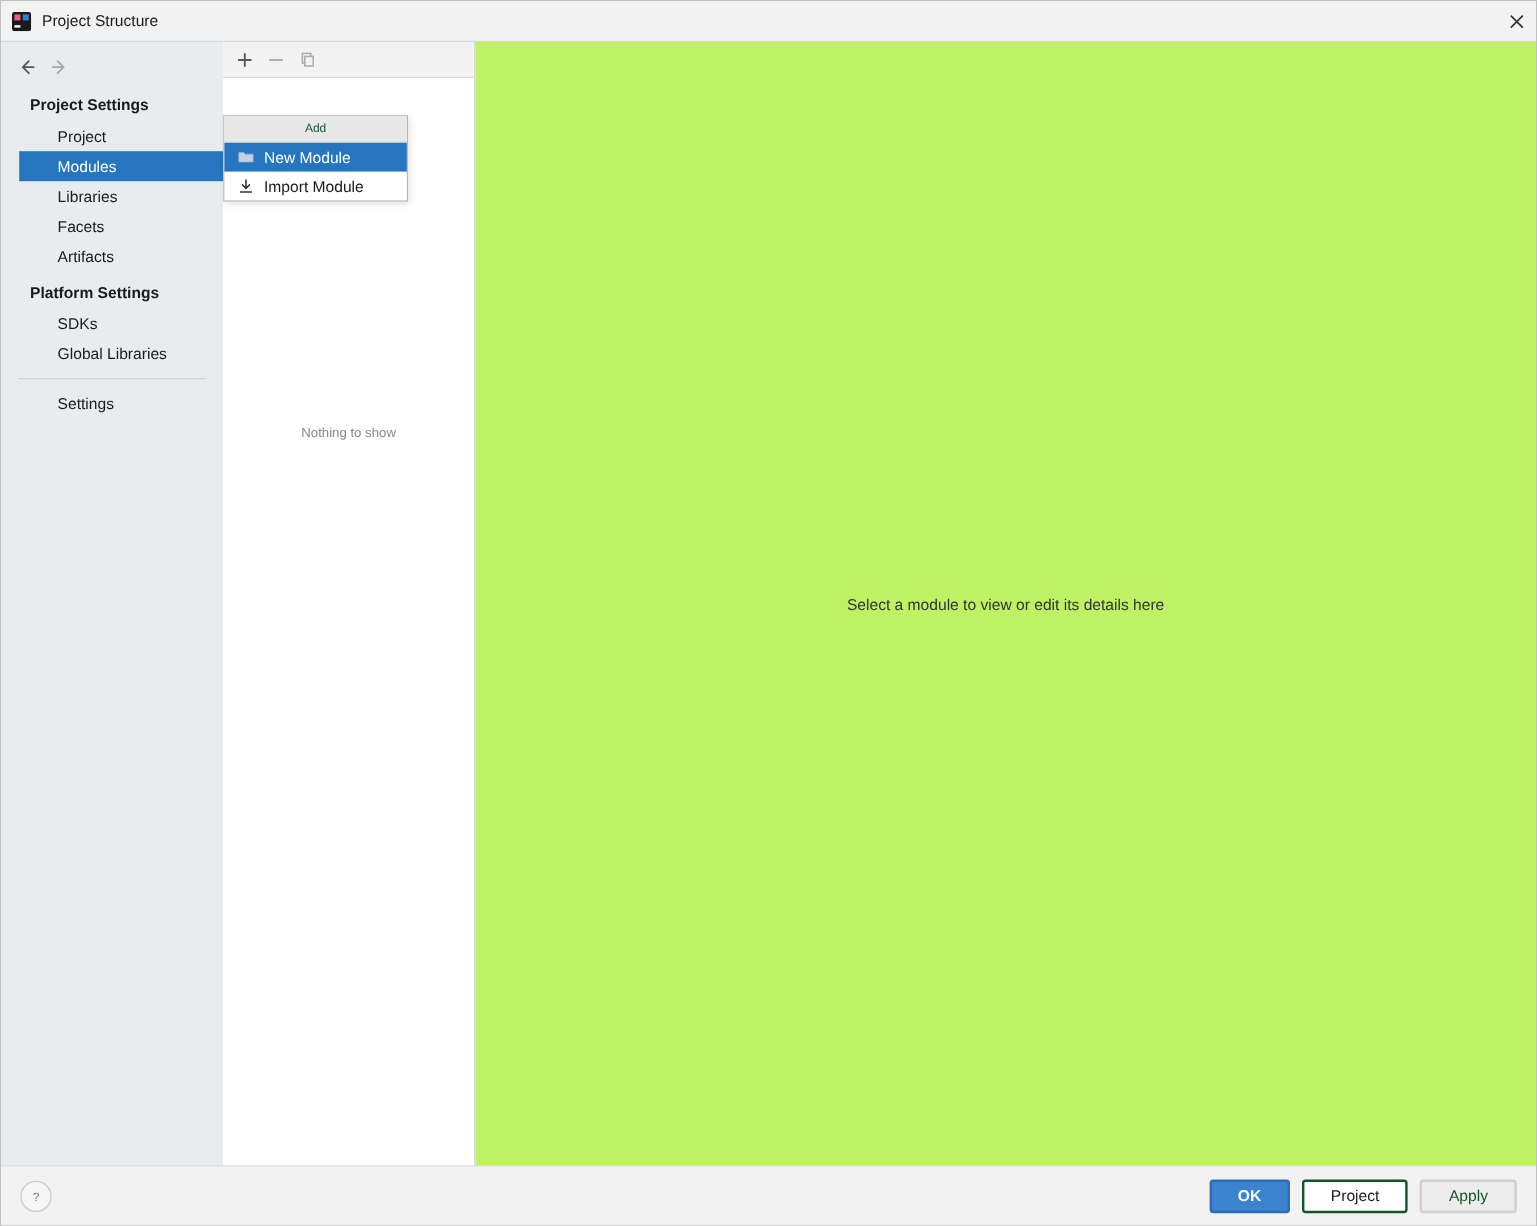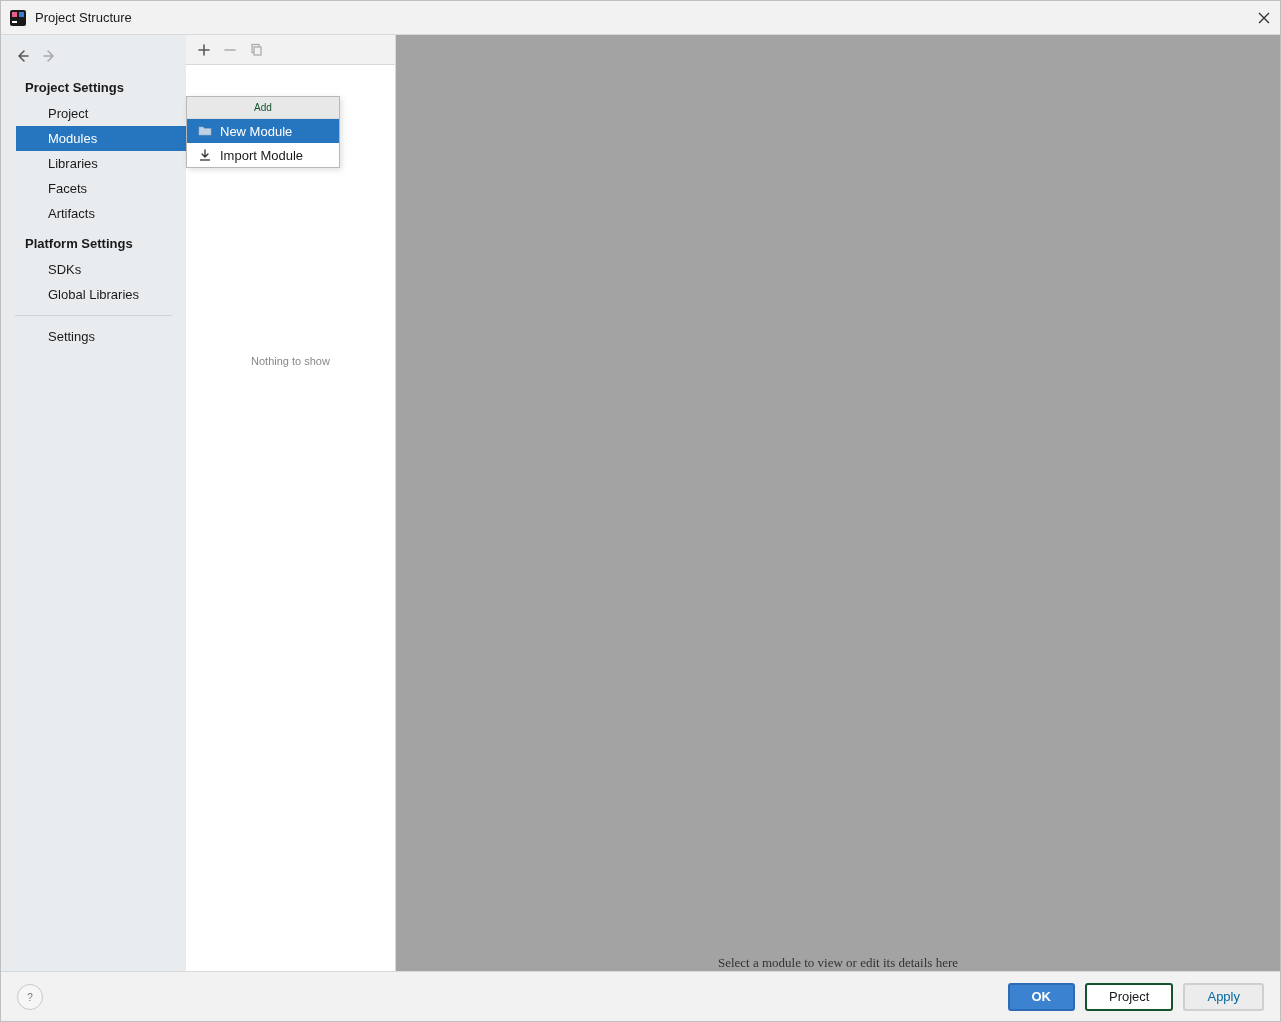--- a/index.html
+++ b/index.html
@@ -28,29 +28,29 @@
   .tb-icon.disabled { opacity: 0.45; }
   .listpanel-body { flex: 1; position: relative; }
   .empty-text { width: 100%; text-align: center; color: #888; margin-top: 290px; font-size: 11px; }
   
   .popup { position: absolute; top: 31px; left: 0; width: 154px; background: #fff; border: 1px solid #b8b8b8; box-shadow: 2px 2px 6px rgba(0,0,0,0.12); }
   .popup-header { background: #e8e8e8; text-align: center; padding: 5px 0; font-size: 10px; color: #14532d; border-bottom: 1px solid #d9d9d9; }
   .popup-item { display: flex; align-items: center; gap: 7px; padding: 4px 10px; font-size: 13px; color: #1a1a1a; cursor: pointer; }
   .popup-item.selected { background: #2675bf; color: #fff; align-items: center; }
   .popup-item .mi-icon { width: 16px; height: 16px; display: flex; align-items: center; justify-content: center; }
   
-  .detail { flex: 1; background: #a3a3a3; display: flex; align-items: flex-end; justify-content: center; font-family: Liberation Serif, serif; }
+  .detail { flex: 1; background: #bef264; display: flex; align-items: center; justify-content: center; }
   .detail-placeholder { color: #333; font-size: 13px; }
   
   .footer { height: 50px; border-top: 1px solid #d9d9d9; background: #f2f2f2; display: flex; align-items: center; padding: 0 16px; }
   .help { width: 26px; height: 26px; border: 1px solid #c8c8c8; border-radius: 50%; display: flex; align-items: center; justify-content: center; color: #777; background: #f6f6f6; }
   .footer-spacer { flex: 1; }
   .btn { height: 28px; padding: 0 22px; font-size: 13px; border-radius: 3px; border: 2px solid #14532d; background: #fff; color: #1a1a1a; margin-left: 10px; cursor: pointer; }
   .btn.primary { background: #3b82d1; border-color: #2d6bb5; color: #fff; font-weight: 600; }
-  .btn.disabled { background: #ececec; color: #0369a1; border-color: #cfcfcf; cursor: default; }
+  .btn.disabled { background: #ececec; color: #14532d; border-color: #cfcfcf; cursor: default; }
   svg { display: block; }
 </style>
 </head>
 <body>
 
 <div class="dialog">
 
   <div class="titlebar">
     <div class="app-icon">
       <svg width="16" height="16" viewBox="0 0 16 16">

